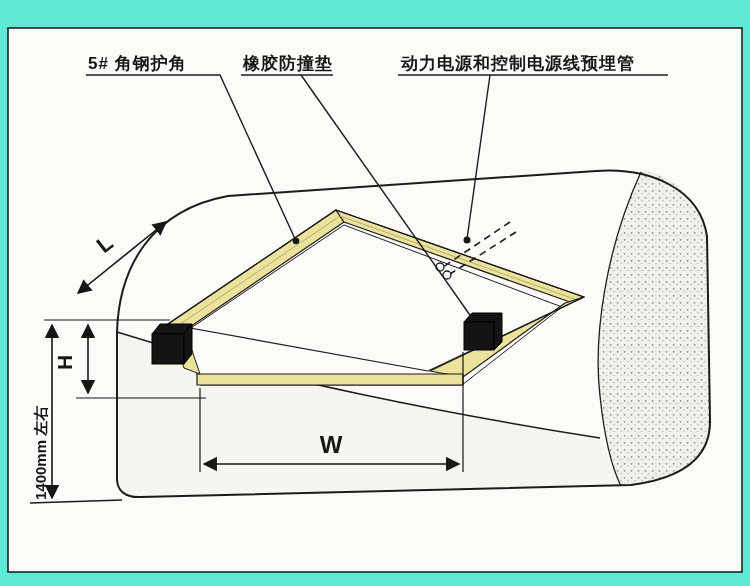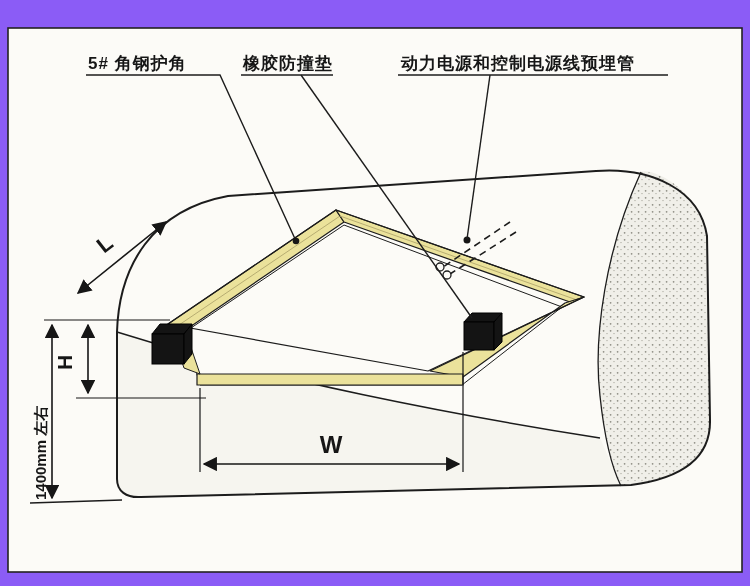--- a/index.html
+++ b/index.html
@@ -1,16 +1,16 @@
 <!DOCTYPE html>
 <html><head>
 <meta charset="utf-8">
 <style>
   html,body{margin:0;padding:0;background:#ffffff;}
-  .page{position:relative;width:750px;height:586px;background:#8b5cf6;overflow:hidden;
+  .page{position:relative;width:750px;height:586px;background:#5eead4;overflow:hidden;
         font-family:"Liberation Sans","DejaVu Sans",sans-serif;}
   .page svg{position:absolute;left:0;top:0;}
   text{fill:#161616;}
   .cjk{font-weight:bold;letter-spacing:1px;}
 </style>
 </head>
 <body>
 
 <div class="page">
 

